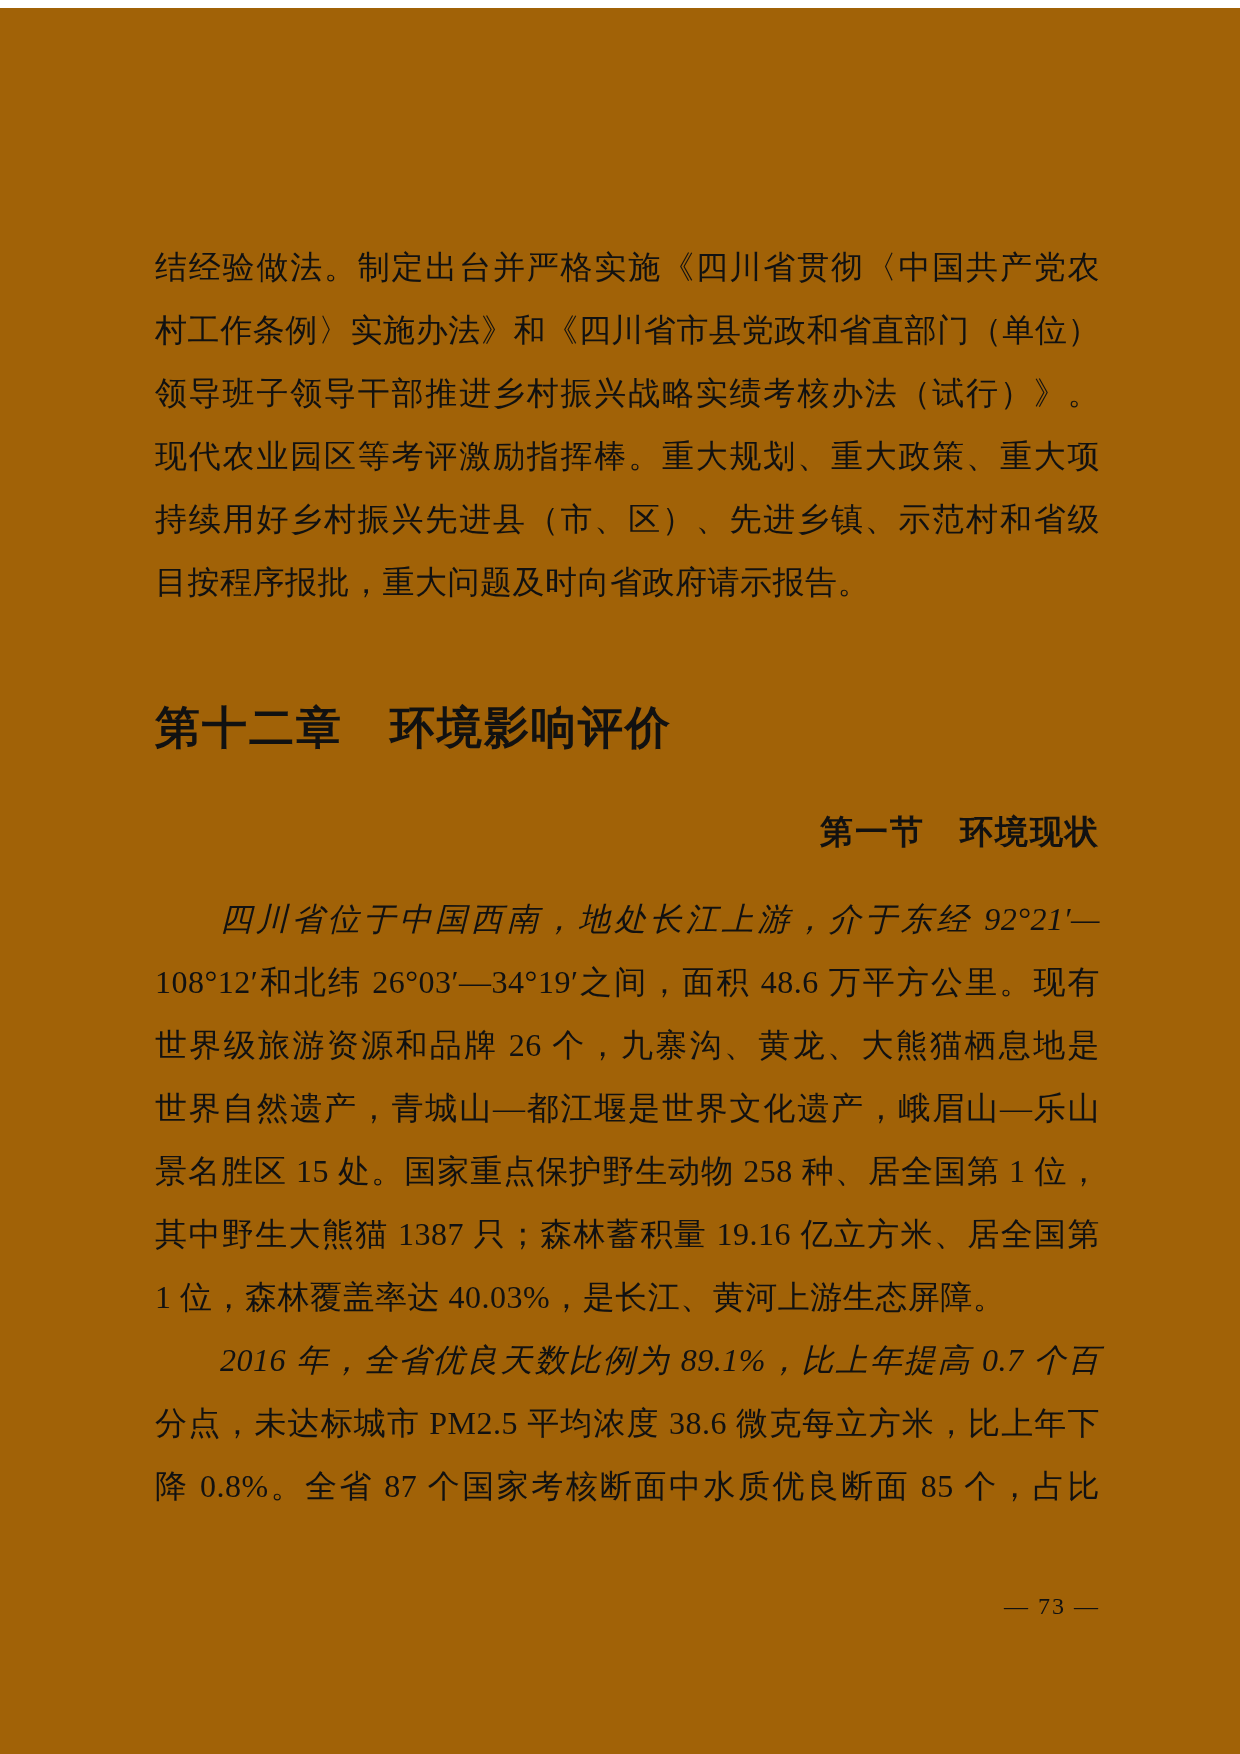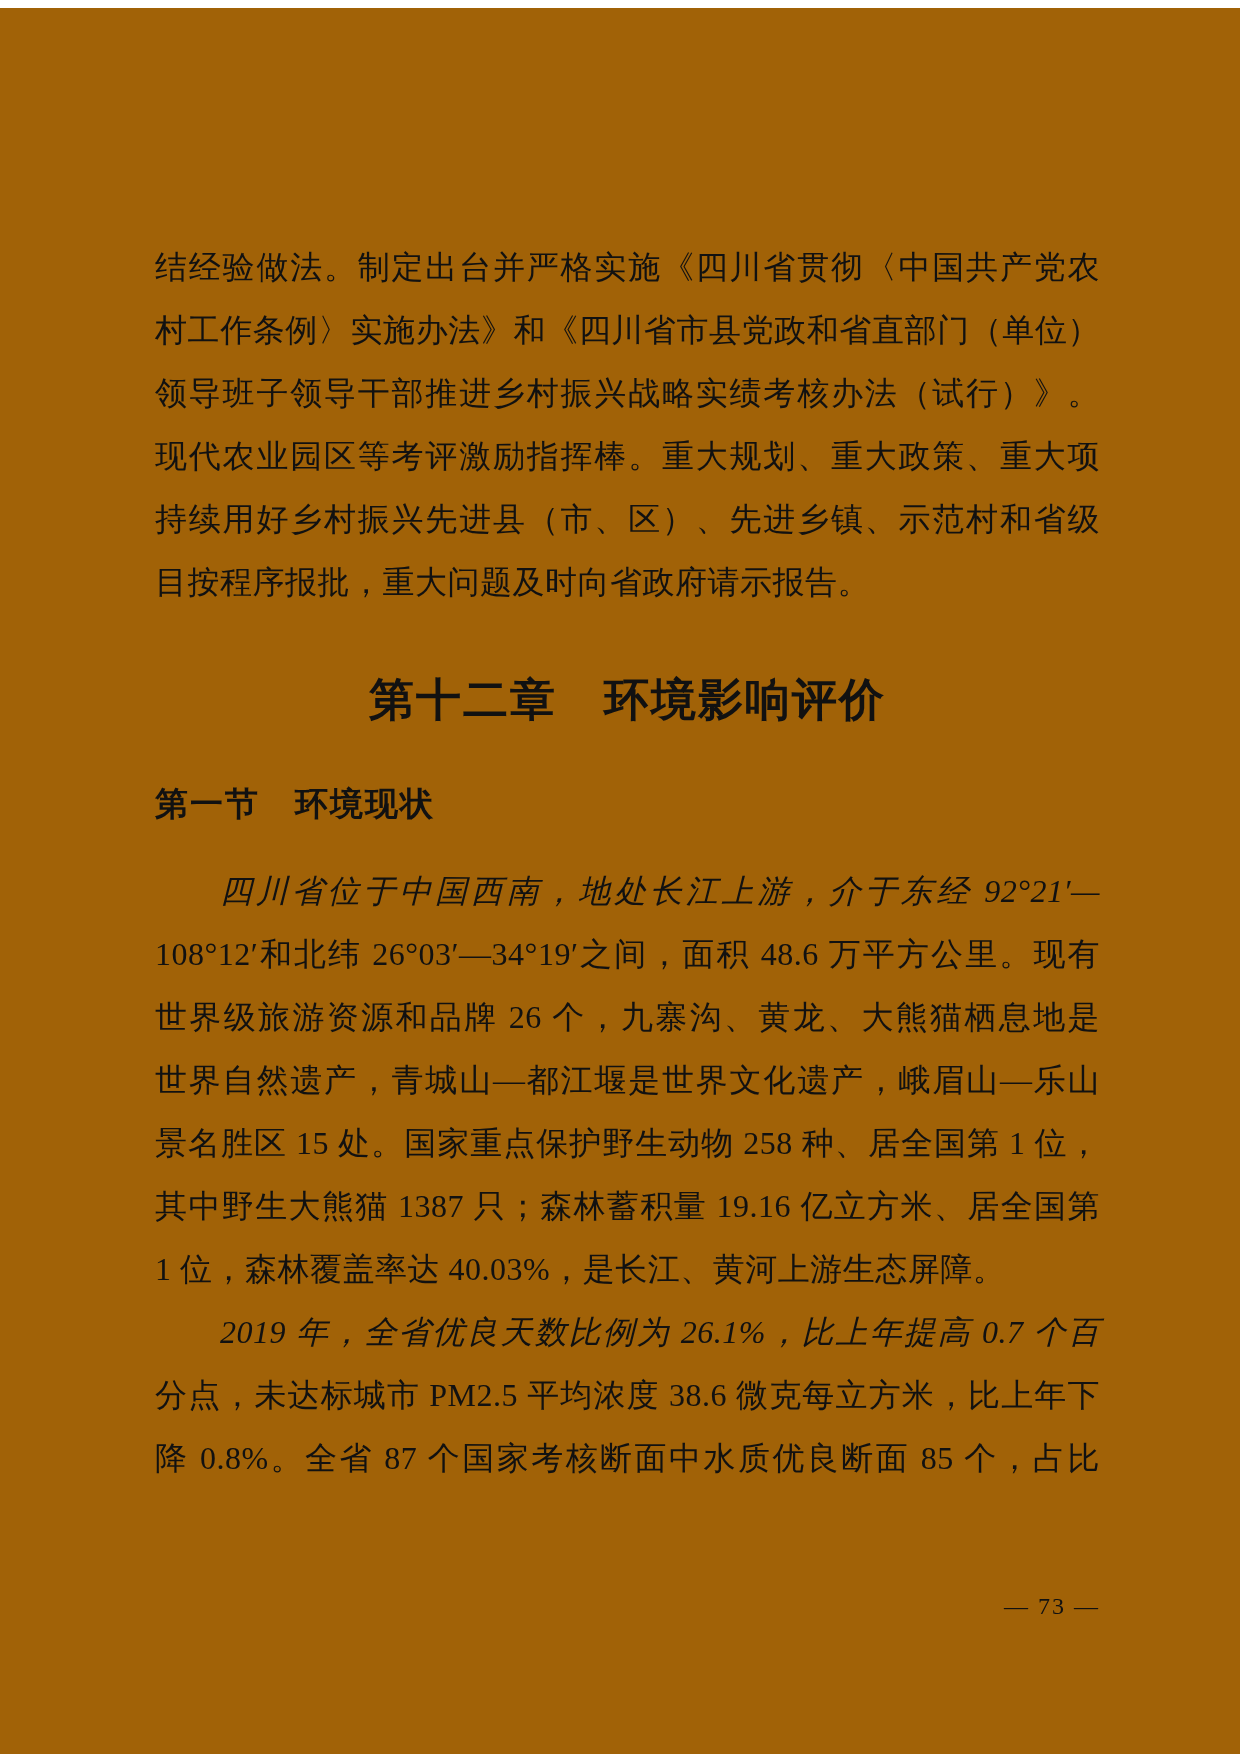--- a/index.html
+++ b/index.html
@@ -35,37 +35,36 @@
     letter-spacing: 0.5px;
   }
   .line.para-end {
     text-align-last: left;
   }
   .line.indent {
     text-indent: 65px;
     font-style: italic;
   }
   .chapter-heading {
-    margin-top: 54px;
+    margin-top: 82px;
     height: 63px;
     line-height: 63px;
     font-size: 45px;
     font-weight: bold;
     font-family: "Liberation Sans", "DejaVu Sans", sans-serif;
-    text-align: center;
     letter-spacing: 2px;
   }
   .section-heading {
     margin-top: 42px;
     height: 63px;
     line-height: 63px;
     font-size: 33px;
     font-weight: bold;
     font-family: "Liberation Serif", "DejaVu Serif", serif;
-    text-align: left;
+    text-align: right;
     letter-spacing: 2px;
   }
   .para1 { margin-top: 24px; }
   .page-number {
     position: absolute;
     top: 1580px;
     right: 140px;
     font-size: 24px;
     line-height: 36px;
     font-family: "Liberation Serif", "DejaVu Serif", serif;
@@ -96,21 +95,21 @@
       <div class="line indent">四川省位于中国西南，地处长江上游，介于东经 92°21′—</div>
       <div class="line">108°12′和北纬 26°03′—34°19′之间，面积 48.6 万平方公里。现有</div>
       <div class="line">世界级旅游资源和品牌 26 个，九寨沟、黄龙、大熊猫栖息地是</div>
       <div class="line">世界自然遗产，青城山—都江堰是世界文化遗产，峨眉山—乐山</div>
       <div class="line">景名胜区 15 处。国家重点保护野生动物 258 种、居全国第 1 位，</div>
       <div class="line">其中野生大熊猫 1387 只；森林蓄积量 19.16 亿立方米、居全国第</div>
       <div class="line para-end">1 位，森林覆盖率达 40.03%，是长江、黄河上游生态屏障。</div>
     </div>
 
     <div>
-      <div class="line indent">2019 年，全省优良天数比例为 26.1%，比上年提高 0.7 个百</div>
+      <div class="line indent">2016 年，全省优良天数比例为 89.1%，比上年提高 0.7 个百</div>
       <div class="line">分点，未达标城市 PM2.5 平均浓度 38.6 微克每立方米，比上年下</div>
       <div class="line">降 0.8%。全省 87 个国家考核断面中水质优良断面 85 个，占比</div>
     </div>
 
   </div>
 
   <div class="page-number">— 73 —</div>
 </div>
 
 </body></html>

